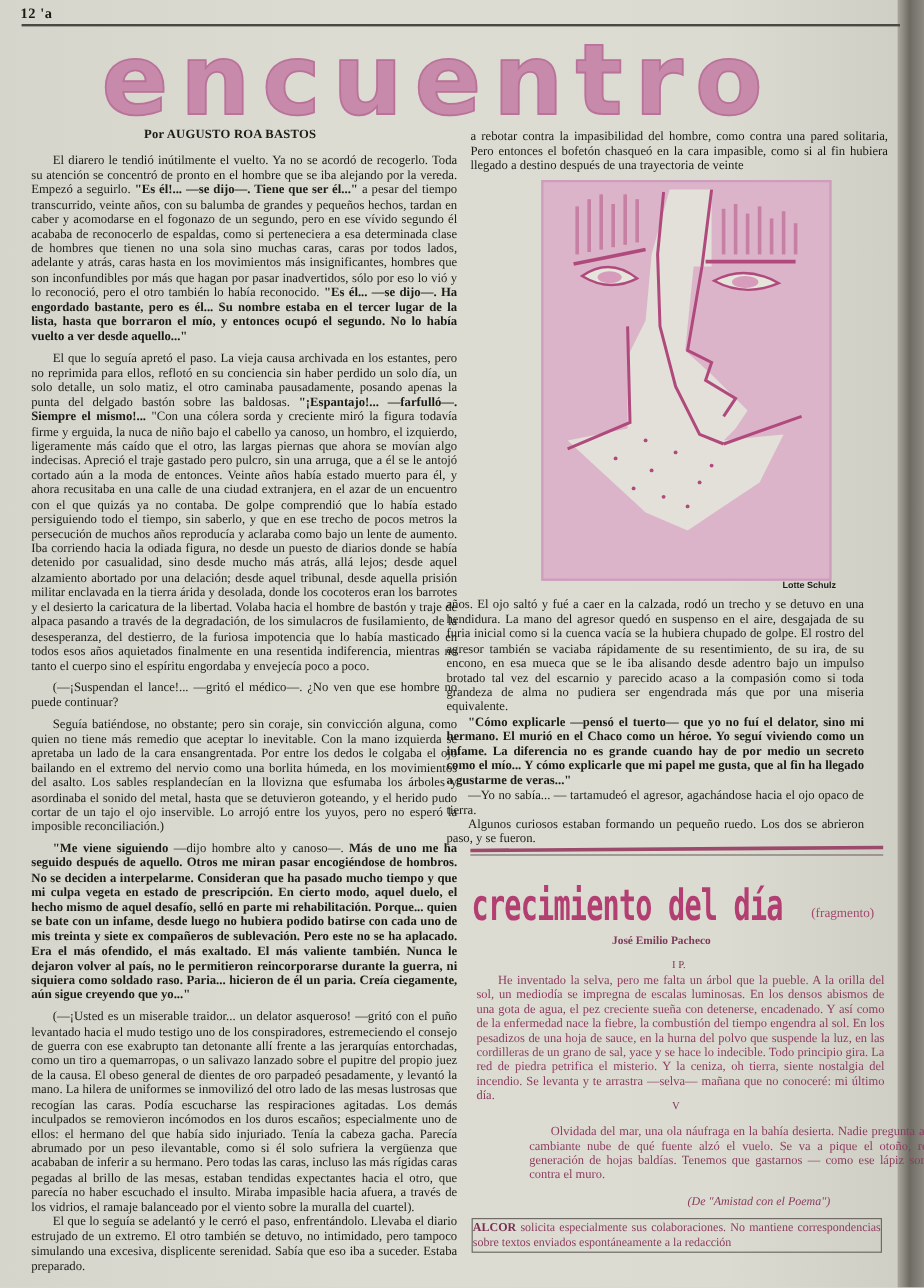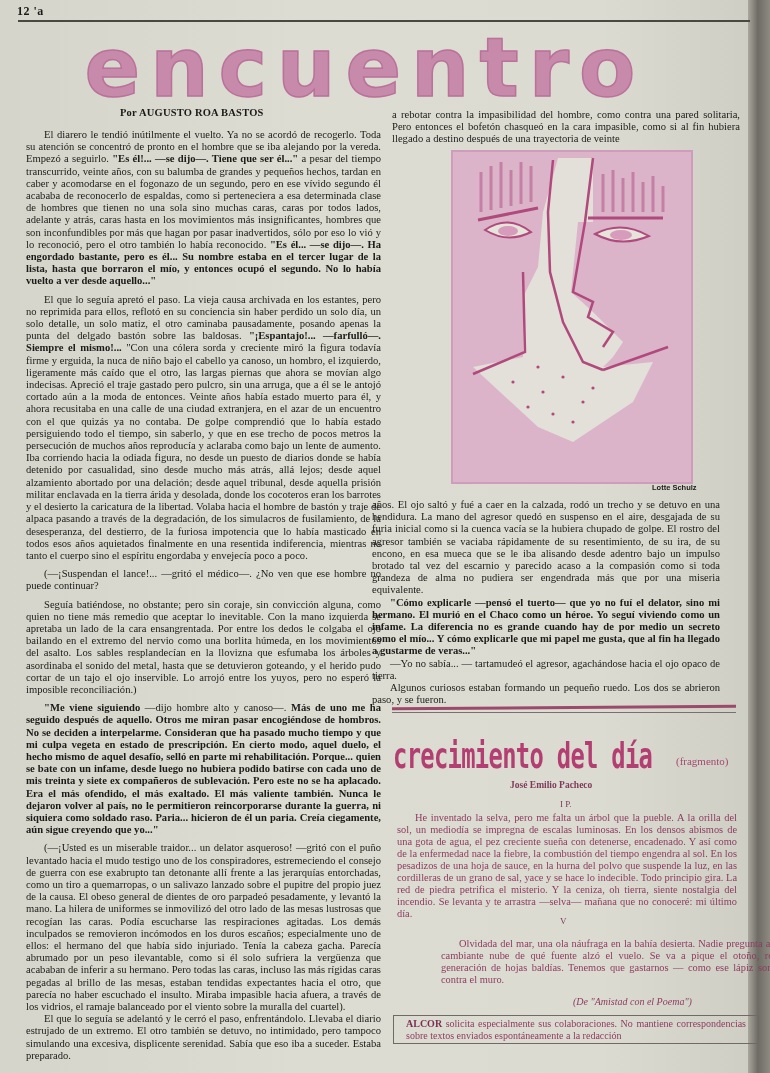--- a/index.html
+++ b/index.html
@@ -93,21 +93,21 @@
     position: absolute; left: 560px; top: 916px;
     font: 9px "Liberation Serif", serif; color: #7e3a5a;
   }
   .poem-2 { top: 938px; margin-left: 44px; }
   .poem-source {
     position: absolute; left: 573px; top: 996px;
     font: italic 10px "Liberation Serif", serif; color: #8c3d60;
   }
   .notice {
     position: absolute; left: 393px; top: 1015px; width: 340px;
-    border: 1.5px solid #6f6a66; padding: 2px 12px;
+    border: 1.5px solid #6f6a66; padding: 2px 0;
     font-size: 10px; line-height: 11.5px; color: #8c3d60; text-align: justify;
   }
   .notice .b { color: #7a2f52; }
 </style>
 </head>
 <body>
 
 <div class="paper"></div>
 <div class="gutter-shadow"></div>
 

